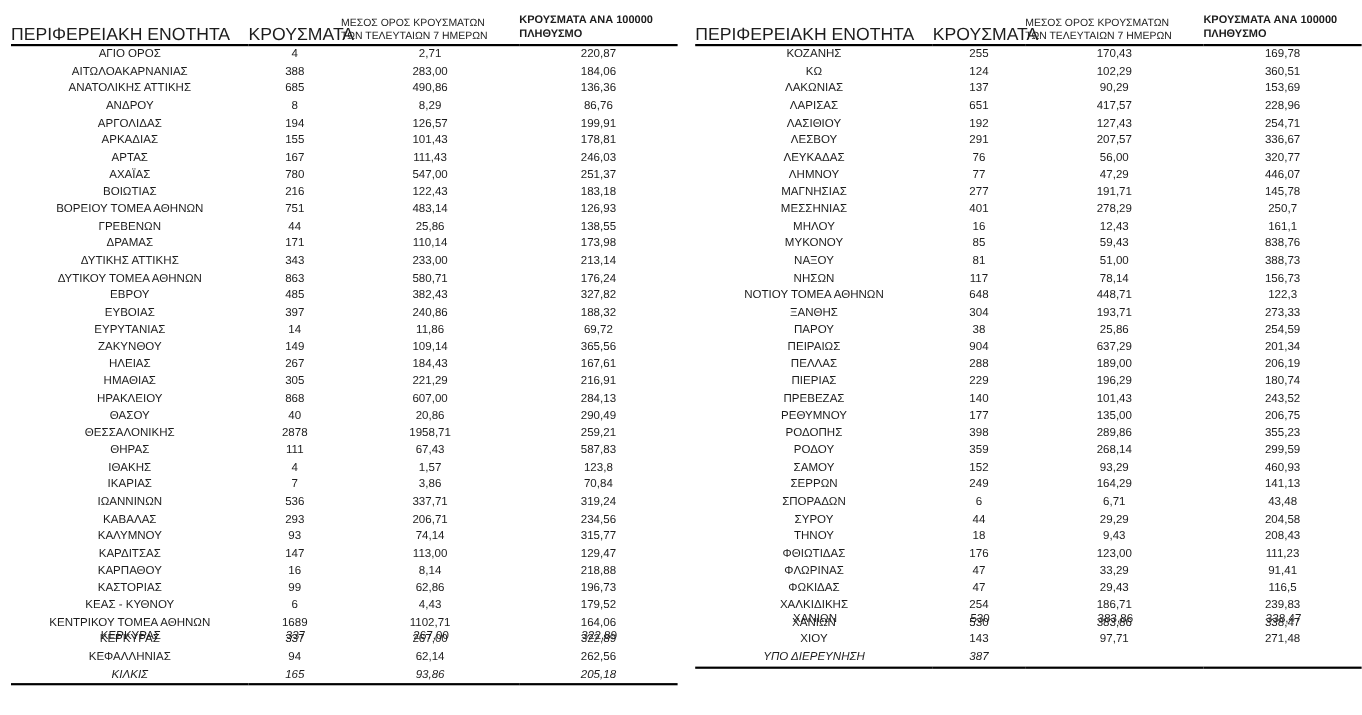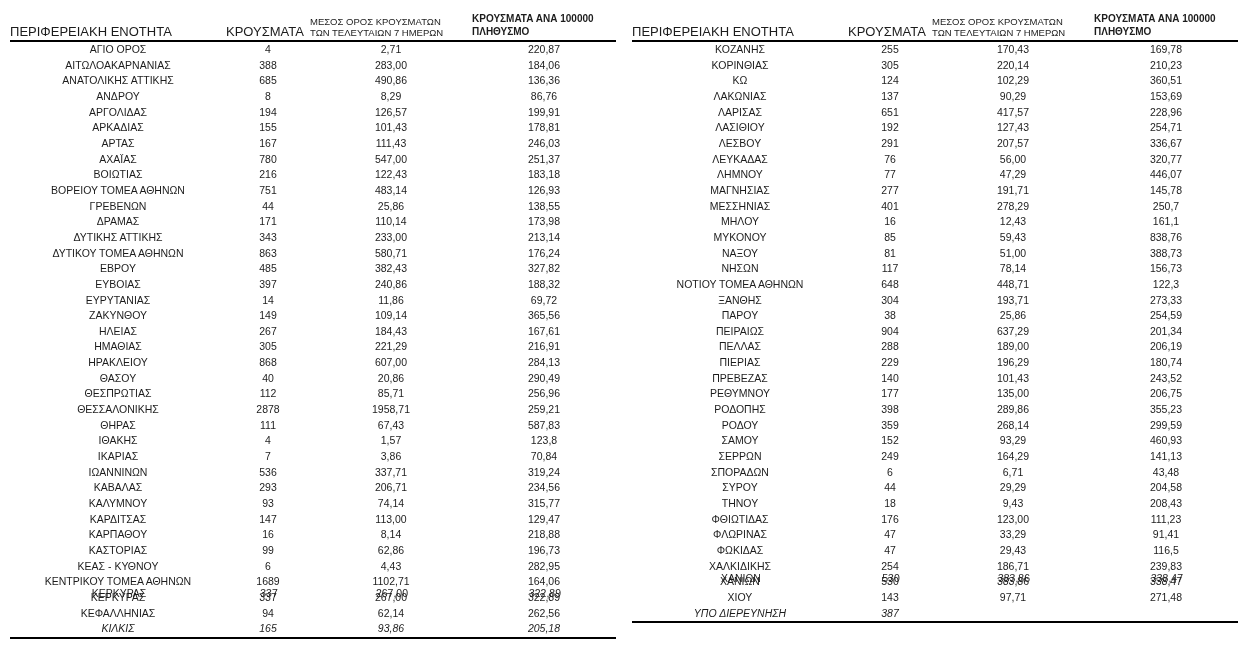--- a/index.html
+++ b/index.html
@@ -38,21 +38,21 @@
 
   thead th {
     font-weight: normal;
     vertical-align: bottom;
     text-align: left;
     border-bottom: 2px solid #000;
     padding: 0 0 2px 0;
     white-space: nowrap;
     height: 33px;
   }
-  th .h-main   { font-size: 13px;   line-height: 12px; }
+  th .h-main   { font-size: 16px;   line-height: 12px; }
   th .h-small  { font-size: 9.5px;  line-height: 11px; }
   th .h-large  { font-size: 10px; line-height: 13px; font-weight: bold; }
 
   tbody td {
     text-align: center;
     font-size: 10.5px;
     height: 15.66px;
     line-height: 15.66px;
     padding: 0;
     white-space: nowrap;
@@ -225,26 +225,20 @@
             <td>607,00</td>
             <td>284,13</td>
           </tr>
           <tr>
             <td>ΘΑΣΟΥ</td>
             <td>40</td>
             <td>20,86</td>
             <td>290,49</td>
           </tr>
           <tr>
-            <td>ΘΕΣΠΡΩΤΙΑΣ</td>
-            <td>112</td>
-            <td>85,71</td>
-            <td>256,96</td>
-          </tr>
-          <tr>
             <td>ΘΕΣΣΑΛΟΝΙΚΗΣ</td>
             <td>2878</td>
             <td>1958,71</td>
             <td>259,21</td>
           </tr>
           <tr>
             <td>ΘΗΡΑΣ</td>
             <td>111</td>
             <td>67,43</td>
             <td>587,83</td>
@@ -294,21 +288,21 @@
           <tr>
             <td>ΚΑΣΤΟΡΙΑΣ</td>
             <td>99</td>
             <td>62,86</td>
             <td>196,73</td>
           </tr>
           <tr>
             <td>ΚΕΑΣ - ΚΥΘΝΟΥ</td>
             <td>6</td>
             <td>4,43</td>
-            <td>282,95</td>
+            <td>179,52</td>
           </tr>
           <tr>
             <td>ΚΕΝΤΡΙΚΟΥ ΤΟΜΕΑ ΑΘΗΝΩΝ</td>
             <td>1689</td>
             <td>1102,71</td>
             <td>164,06</td>
           </tr>
           <tr>
             <td><span class="ov"><span>ΚΕΡΚΥΡΑΣ</span><span class="ov2" aria-hidden="true">ΚΕΡΚΥΡΑΣ</span></span></td>
             <td><span class="ov"><span>337</span><span class="ov2" aria-hidden="true">337</span></span></td>
@@ -356,26 +350,20 @@
         </tr>
       </thead>
       <tbody>
           <tr>
             <td>ΚΟΖΑΝΗΣ</td>
             <td>255</td>
             <td>170,43</td>
             <td>169,78</td>
           </tr>
           <tr>
-            <td>ΚΟΡΙΝΘΙΑΣ</td>
-            <td>305</td>
-            <td>220,14</td>
-            <td>210,23</td>
-          </tr>
-          <tr>
             <td>ΚΩ</td>
             <td>124</td>
             <td>102,29</td>
             <td>360,51</td>
           </tr>
           <tr>
             <td>ΛΑΚΩΝΙΑΣ</td>
             <td>137</td>
             <td>90,29</td>
             <td>153,69</td>

